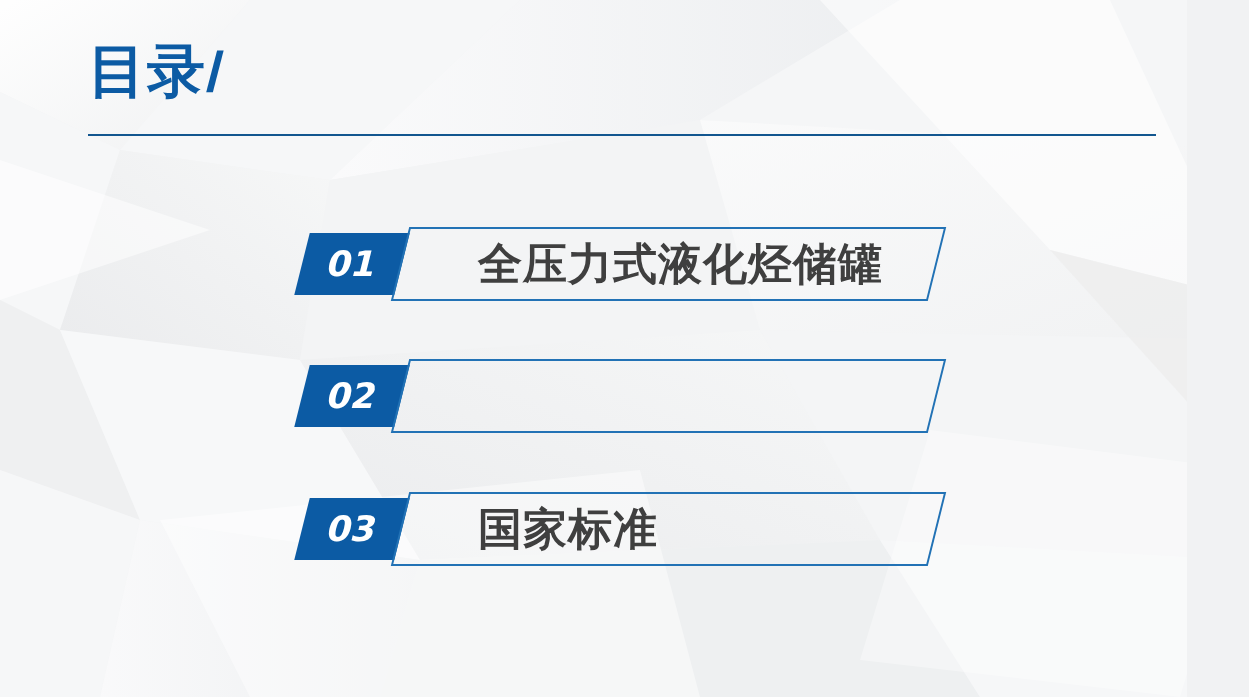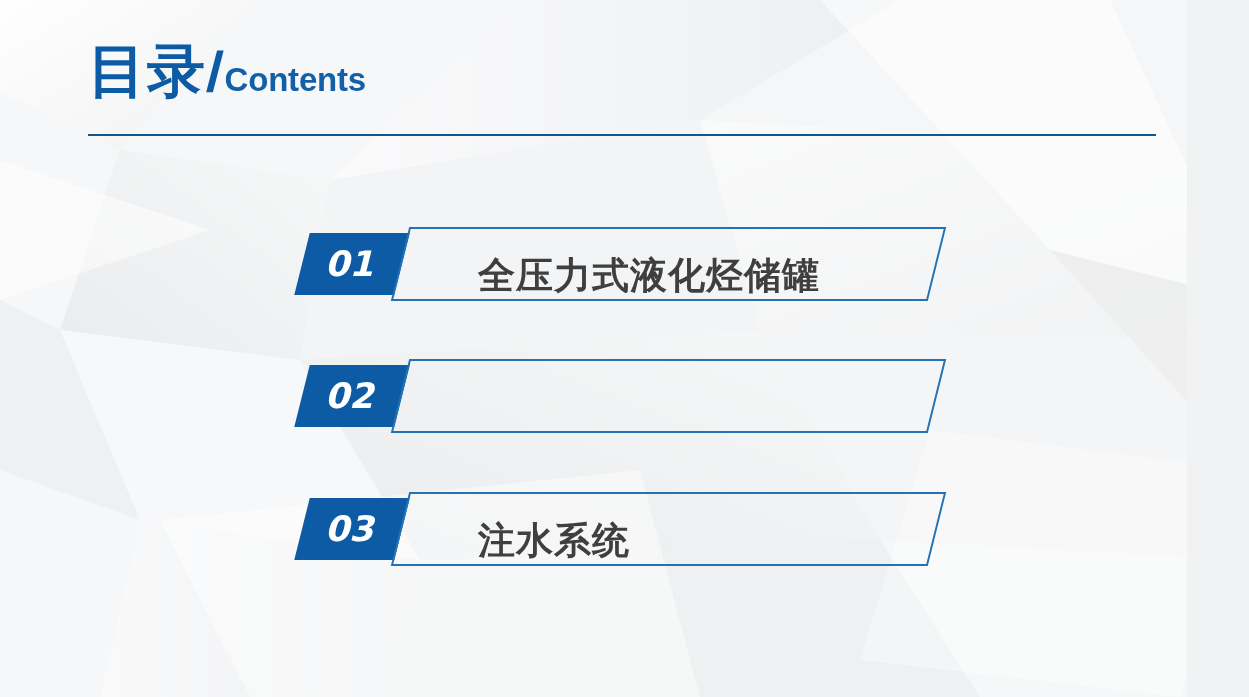--- a/index.html
+++ b/index.html
@@ -131,26 +131,26 @@
     border: 2px solid #2272b5;
     transform: skewX(-14deg);
     background: transparent;
     box-sizing: border-box;
   }
 
   
   .row-text {
     position: absolute;
     left: 478px;
-    top: 12px;
+    top: 0px;
     height: 74px;
     display: flex;
     align-items: center;
     color: #3f3f3f;
-    font-size: 37px;
+    font-size: 44px;
     font-weight: bold;
     letter-spacing: 1px;
     white-space: nowrap;
     font-family: "DejaVu Sans", "Liberation Sans", sans-serif;
   }
 </style>
 </head>
 <body>
 
 <div class="slide">
@@ -196,21 +196,20 @@
     <polygon points="820,0 1110,0 1249,300 1050,250" fill="#ffffff" opacity="0.55"></polygon>
     <polygon points="1050,250 1249,300 1249,470" fill="#eceded" opacity="0.7"></polygon>
     <polygon points="160,520 640,470 700,697 250,697" fill="#ffffff" opacity="0.45"></polygon>
     <polygon points="0,160 210,230 0,300" fill="#ffffff" opacity="0.5"></polygon>
     <polygon points="930,430 1249,470 1180,697 860,660" fill="#ffffff" opacity="0.35"></polygon>
   </svg>
 
   <div class="header">
     <span class="title-cn">目录</span>
     <span class="title-slash">/</span>
-    <span class="title-en">Contents</span>
   </div>
   <div class="header-rule"></div>
 
   <div class="rows">
 
     <div class="row row-1">
       <div class="badge"></div>
       <div class="badge-label">01</div>
       <div class="frame"></div>
       <div class="row-text">全压力式液化烃储罐</div>
@@ -219,17 +218,17 @@
     <div class="row row-2">
       <div class="badge"></div>
       <div class="badge-label">02</div>
       <div class="frame"></div>
     </div>
 
     <div class="row row-3">
       <div class="badge"></div>
       <div class="badge-label">03</div>
       <div class="frame"></div>
-      <div class="row-text">注水系统</div>
+      <div class="row-text">国家标准</div>
     </div>
 
   </div>
 </div>
 
 </body></html>

